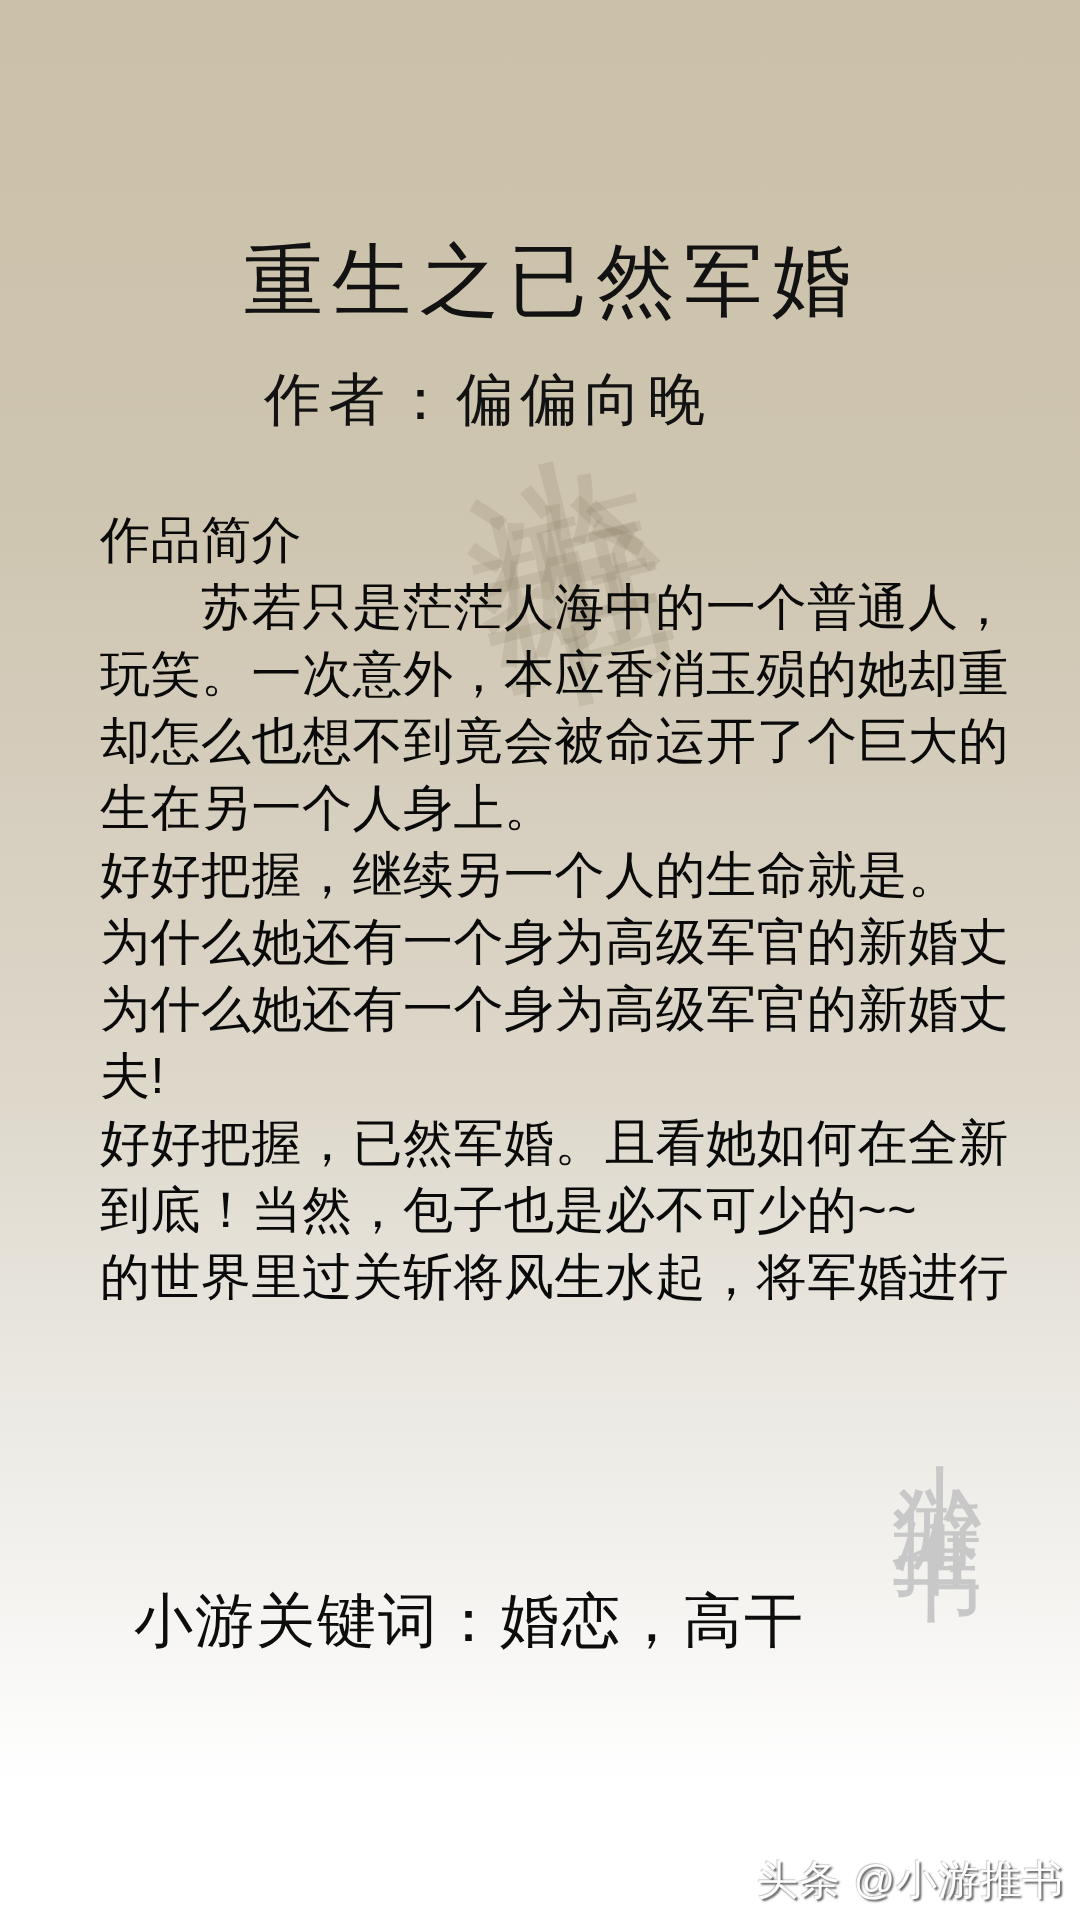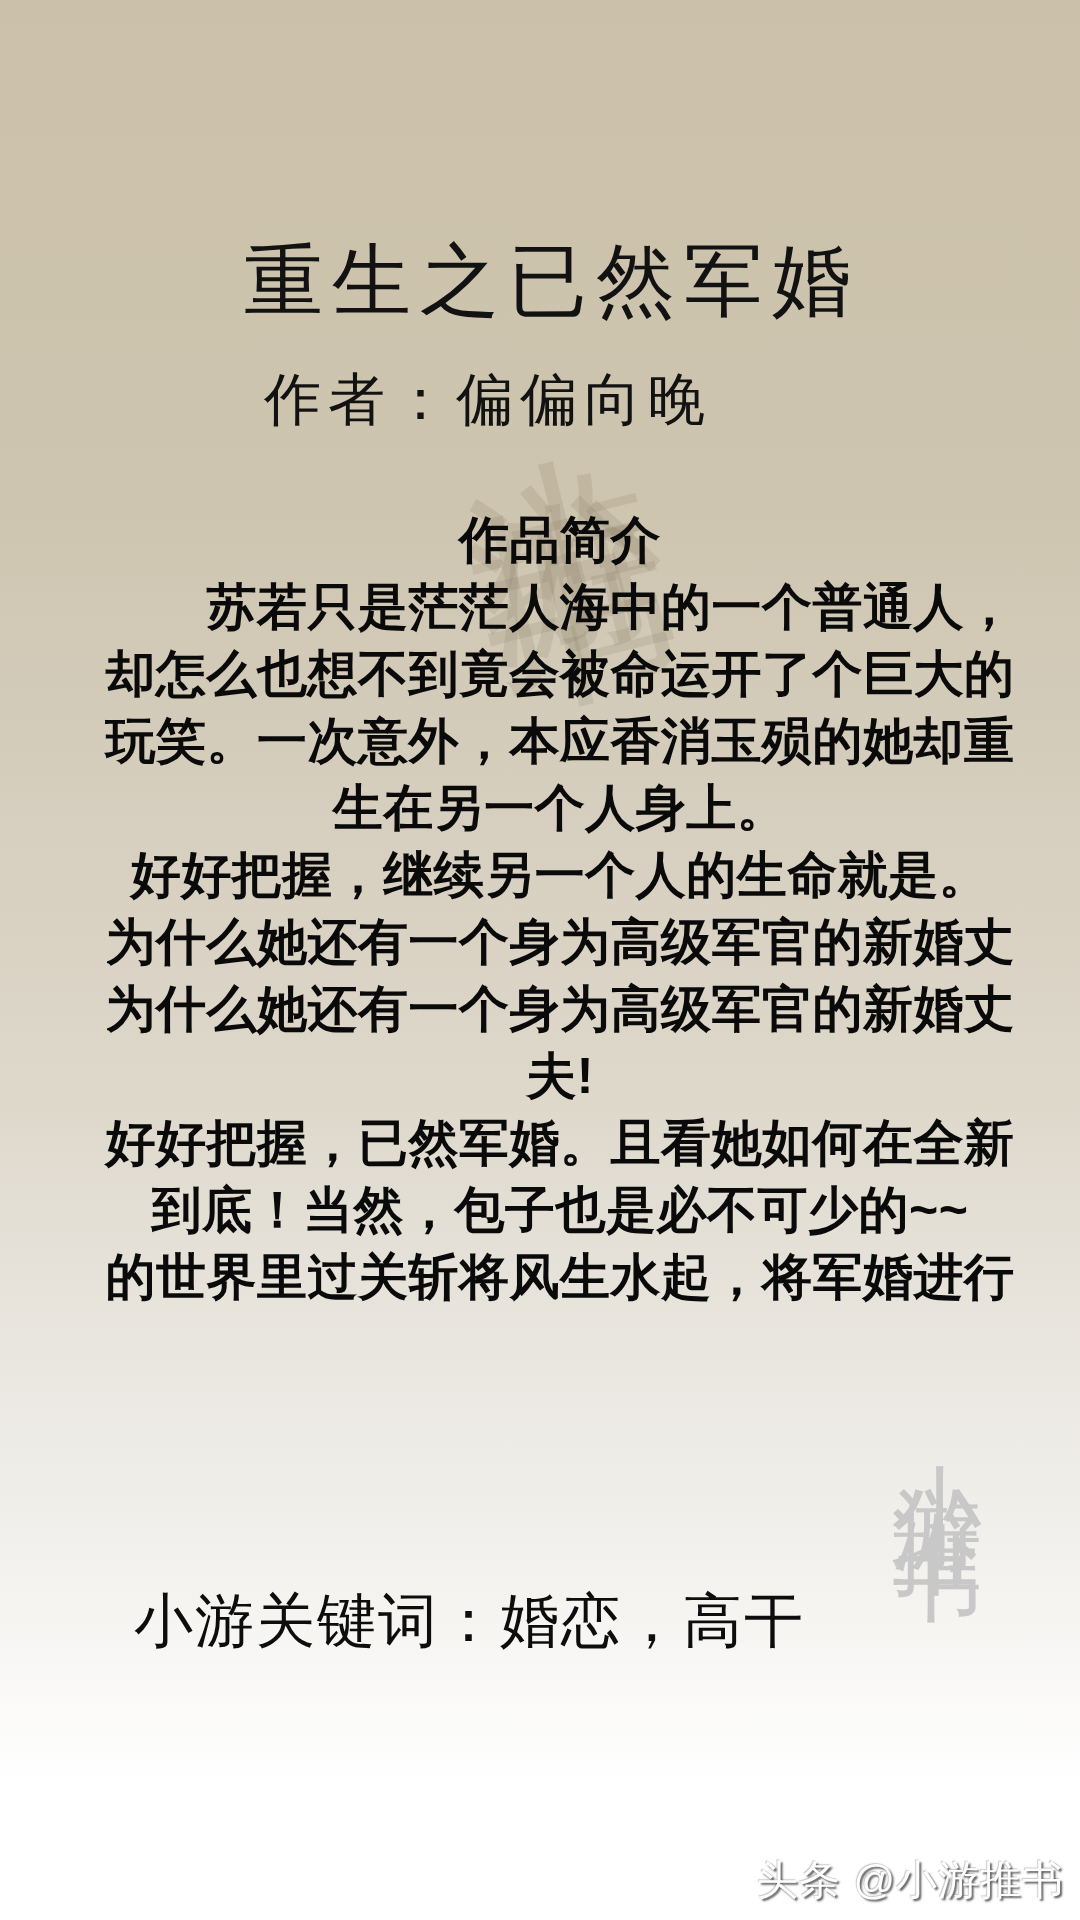--- a/index.html
+++ b/index.html
@@ -29,22 +29,22 @@
     position:absolute;left:0;top:368px;width:976px;
     text-align:center;
     font-size:57px;line-height:1.1;font-weight:400;
     letter-spacing:7px;color:#121212;
   }
   .intro{
     position:absolute;left:100px;top:507px;width:920px;
     color:#0a0a0a;
   }
   .intro-line{
-    font-size:50px;line-height:67px;font-weight:700;
-    letter-spacing:0.5px;white-space:pre;text-align:center;
+    font-size:50px;line-height:67px;font-weight:400;
+    letter-spacing:0.5px;white-space:pre;
   }
   .keywords{
     position:absolute;left:134px;top:1588px;
     font-size:59px;line-height:1.15;color:#0d0d0d;
     letter-spacing:2px;
   }
   .wm-center{
     position:absolute;left:420px;top:310px;
     writing-mode:vertical-rl;
     font-size:190px;letter-spacing:22px;line-height:1;
@@ -75,22 +75,22 @@
   <div class="wm-center">小游推书</div>
 
   <h1 class="title">重生之已然军婚</h1>
 
   <div class="author">作者：偏偏向晚</div>
 
   <div class="intro">
     <div class="intro-line">作品简介</div>
     <div>
         <div class="intro-line">　　苏若只是茫茫人海中的一个普通人，</div>
+        <div class="intro-line">玩笑。一次意外，本应香消玉殒的她却重</div>
         <div class="intro-line">却怎么也想不到竟会被命运开了个巨大的</div>
-        <div class="intro-line">玩笑。一次意外，本应香消玉殒的她却重</div>
         <div class="intro-line">生在另一个人身上。</div>
         <div class="intro-line">好好把握，继续另一个人的生命就是。</div>
         <div class="intro-line">为什么她还有一个身为高级军官的新婚丈</div>
         <div class="intro-line">为什么她还有一个身为高级军官的新婚丈</div>
         <div class="intro-line">夫!</div>
         <div class="intro-line">好好把握，已然军婚。且看她如何在全新</div>
         <div class="intro-line">到底！当然，包子也是必不可少的~~</div>
         <div class="intro-line">的世界里过关斩将风生水起，将军婚进行</div>
       </div>
   </div>

